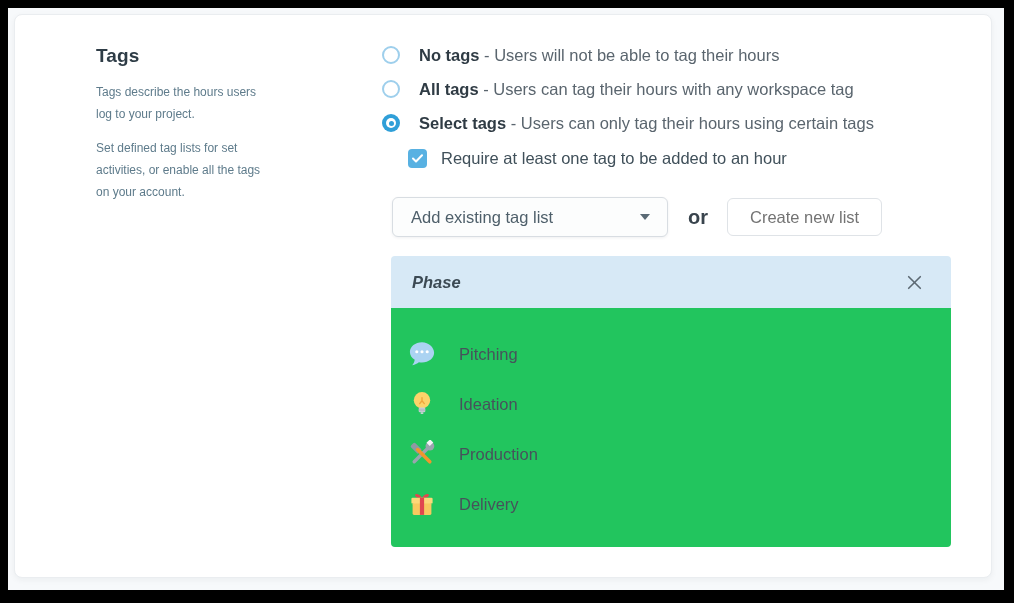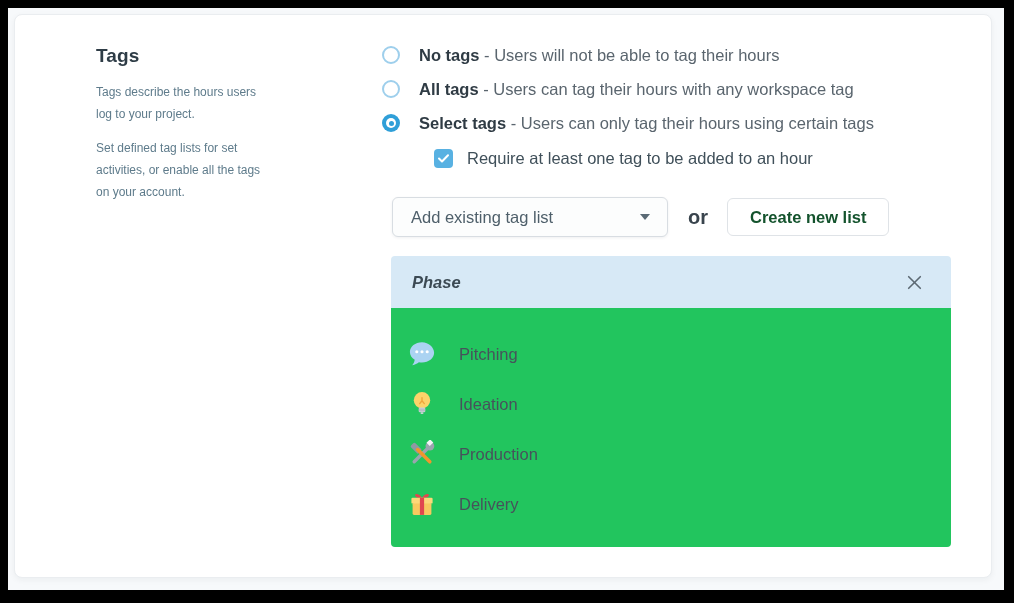--- a/index.html
+++ b/index.html
@@ -31,40 +31,40 @@
   .radio {
     width:18px; height:18px; border-radius:50%; flex:none;
     border:2px solid #9ecfec; background:#fff; margin-right:19px; position:relative;
   }
   .radio.checked { border:none; background:#2f9fd8; }
   .radio.checked::before { content:""; position:absolute; inset:4px; background:#fff; border-radius:50%; }
   .radio.checked::after  { content:""; position:absolute; inset:6.5px; background:#2f9fd8; border-radius:50%; }
   .radio-label { font-size:16.5px; color:#5a656e; }
   .radio-label b { color:#2f3b44; font-weight:700; }
 
-  .checkbox-row { display:flex; align-items:center; height:20px; margin:13px 0 0 52px; white-space:nowrap; cursor:pointer; }
+  .checkbox-row { display:flex; align-items:center; height:20px; margin:13px 0 0 26px; white-space:nowrap; cursor:pointer; }
   .checkbox {
     width:19px; height:19px; border-radius:4px; background:#58b1e2; flex:none;
     margin-right:14px; display:flex; align-items:center; justify-content:center;
   }
   .checkbox-label { font-size:16.5px; color:#40505a; }
 
   
   .controls { position:absolute; left:377px; top:182px; display:flex; align-items:center; }
   .dropdown {
     width:276px; height:40px; background:#fcfdfd; border:1px solid #d8dde2; border-radius:6px;
     display:flex; align-items:center; justify-content:space-between; padding:0 17px 0 18px;
     box-shadow:0 1px 3px rgba(30,40,50,0.07); cursor:pointer;
   }
   .dropdown-label { font-size:16.5px; font-weight:500; color:#4e5f6a; }
   .caret { width:0; height:0; border-left:5.5px solid transparent; border-right:5.5px solid transparent; border-top:6.5px solid #5a6a75; }
   .or-label { margin:0 19px 0 20px; font-size:20px; font-weight:700; color:#39444d; }
   .create-btn {
     height:38px; padding:0 22px; background:#fff; border:1px solid #dfe3e7; border-radius:6px;
-    font-size:16.5px; font-weight:700; color:#14532d; display:flex; align-items:center; cursor:pointer;
+    font-size:16.5px; font-weight:400; color:#737373; display:flex; align-items:center; cursor:pointer;
     font-family:inherit;
   }
 
   
   .phase-panel { position:absolute; left:376px; top:241px; width:560px; }
   .phase-header {
     height:52px; background:#d7e9f6; border-radius:4px 4px 0 0;
     display:flex; align-items:center; justify-content:space-between; padding:0 25px 0 21px;
   }
   .phase-title { font-size:16.5px; font-weight:600; color:#3c4a54;font-style:italic; }

